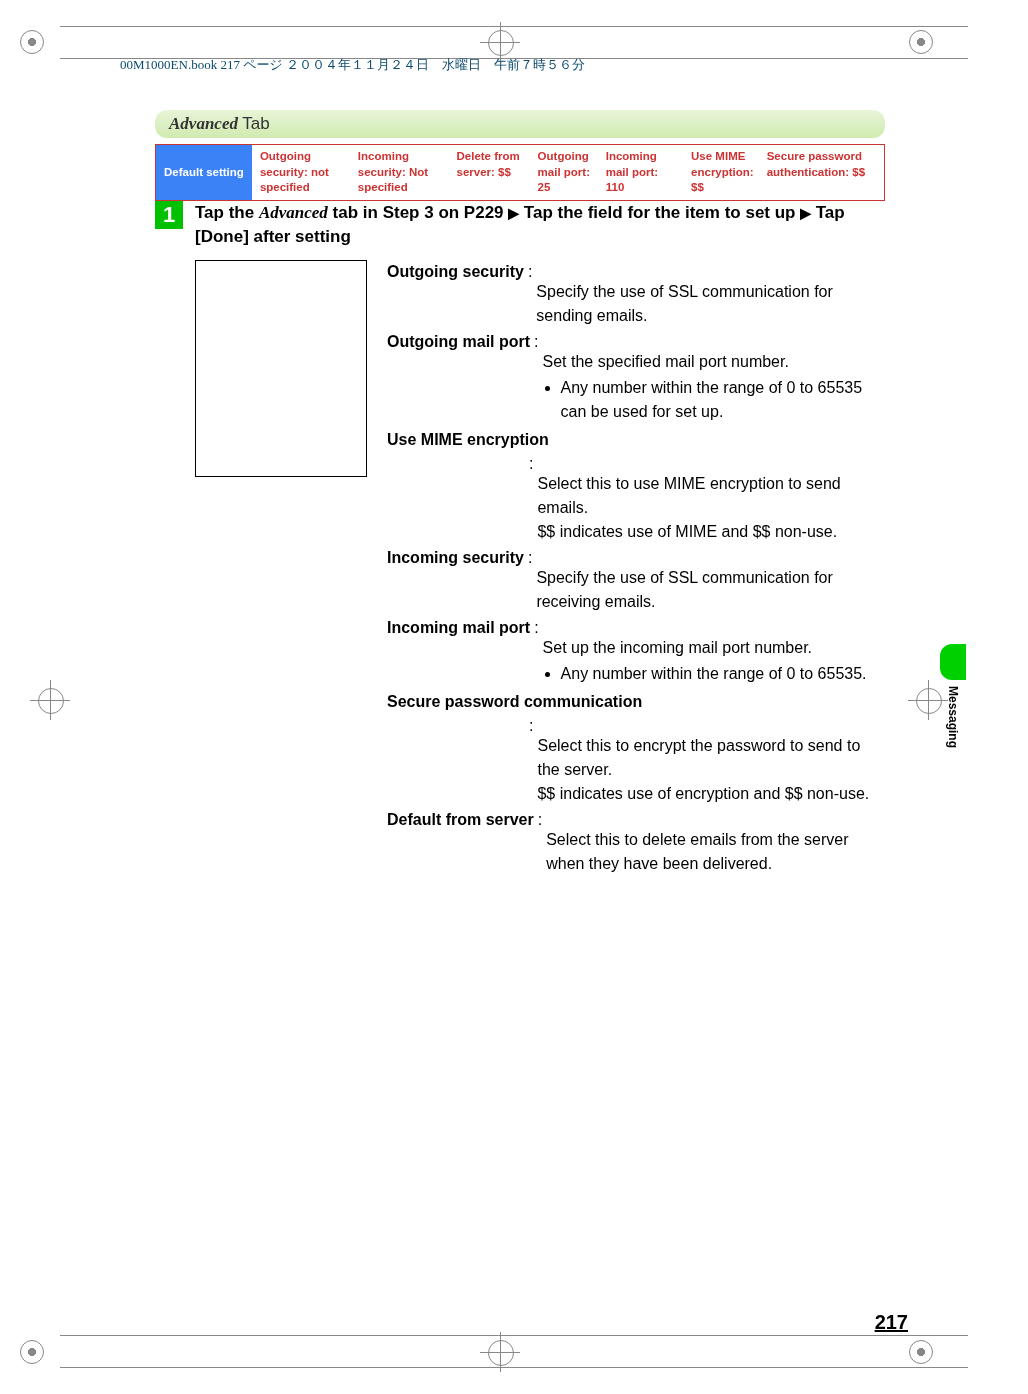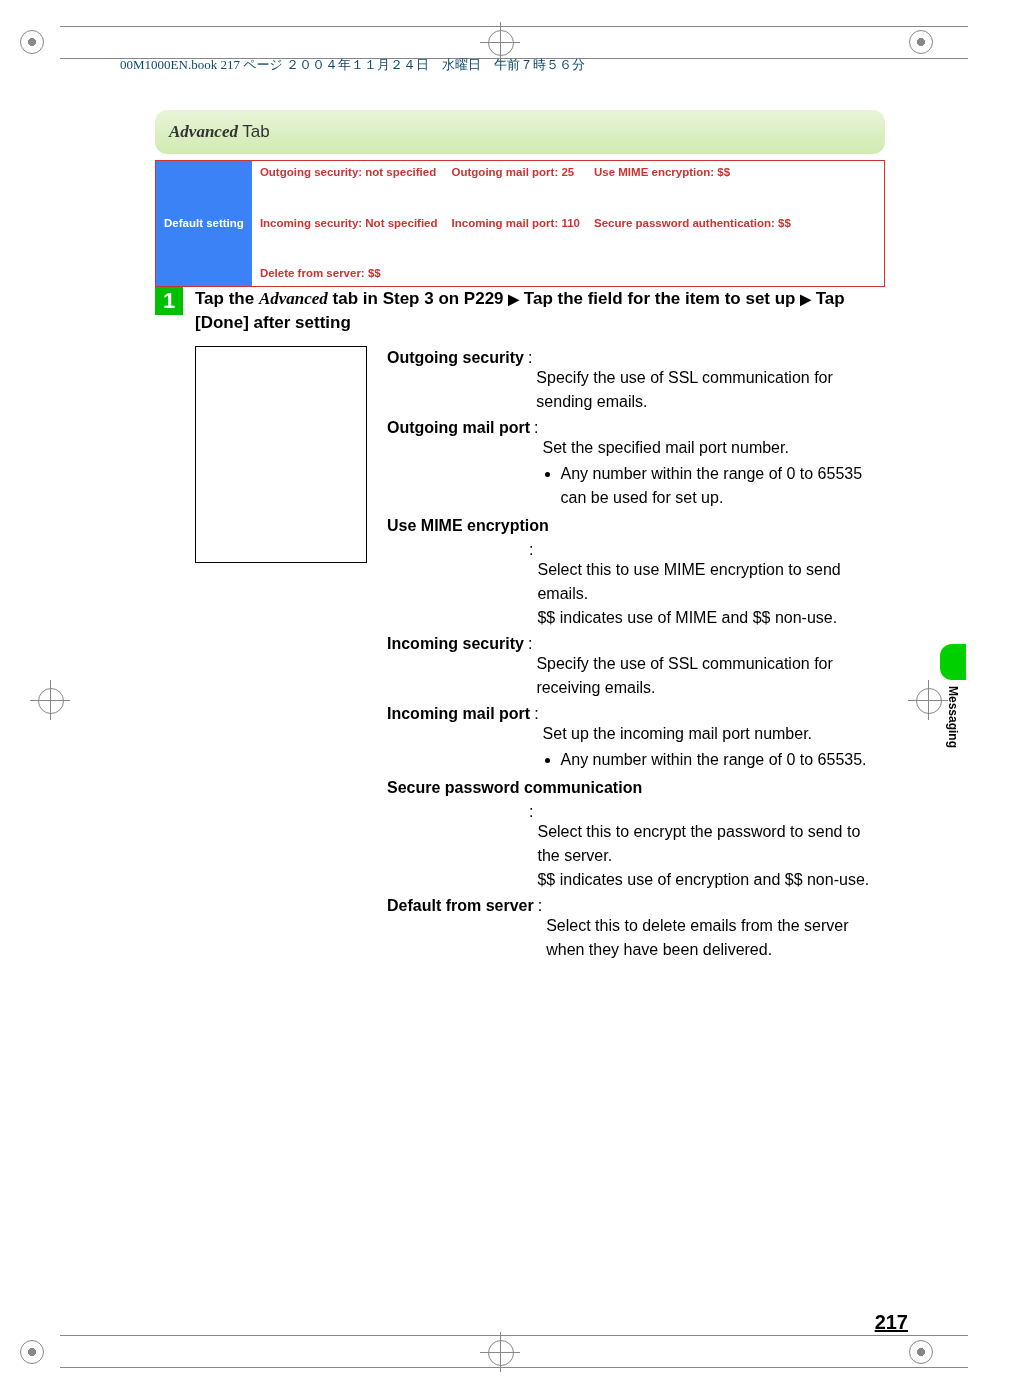--- a/index.html
+++ b/index.html
@@ -40,21 +40,21 @@
   }
   .page {
     position: absolute;
     left: 155px;
     top: 110px;
     width: 730px;
   }
   .tab-header {
     background: linear-gradient(#e8f5d8, #d0eab0);
     border-radius: 12px;
-    padding: 12px 14px;
+    padding: 4px 14px;
     font-size: 17px;
     font-style: italic;
     font-weight: bold;
     font-family: Georgia, serif;
     color: #333;
     margin-bottom: 6px;
   }
   .tab-header .nonitalic { font-style: normal; font-family: Arial, sans-serif; font-weight: normal; }
   .default-box {
     display: flex;
@@ -69,21 +69,21 @@
     color: #fff;
     padding: 4px 8px;
     white-space: nowrap;
     display:flex; align-items:center;
   }
   .default-box .right {
     padding: 4px 8px;
     display: flex;
     gap: 14px;
   }
-  .default-box .col { display:flex; flex-direction:column;gap:35px; }
+  .default-box .col { display:flex; flex-direction:row; }
   .intro {
     margin: 10px 0 10px 0;
     font-size: 14px;
   }
   .step-row { display:flex; gap:12px; margin-bottom:10px; }
   .step-num {
     background: #00c000;
     color: #fff;
     font-weight: bold;
     font-size: 22px;

